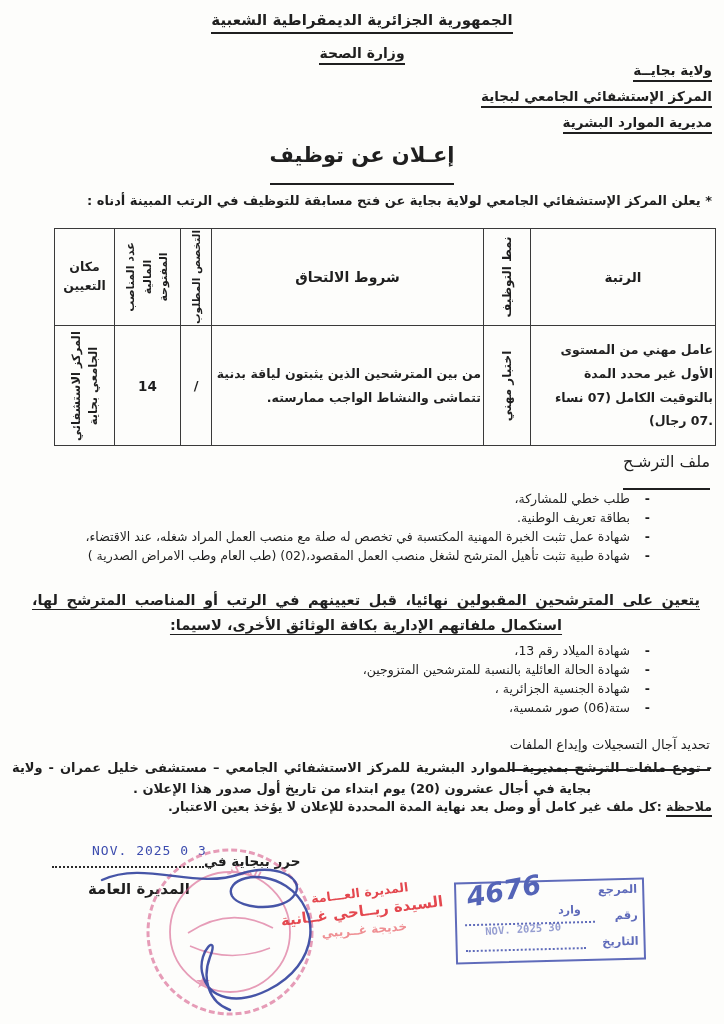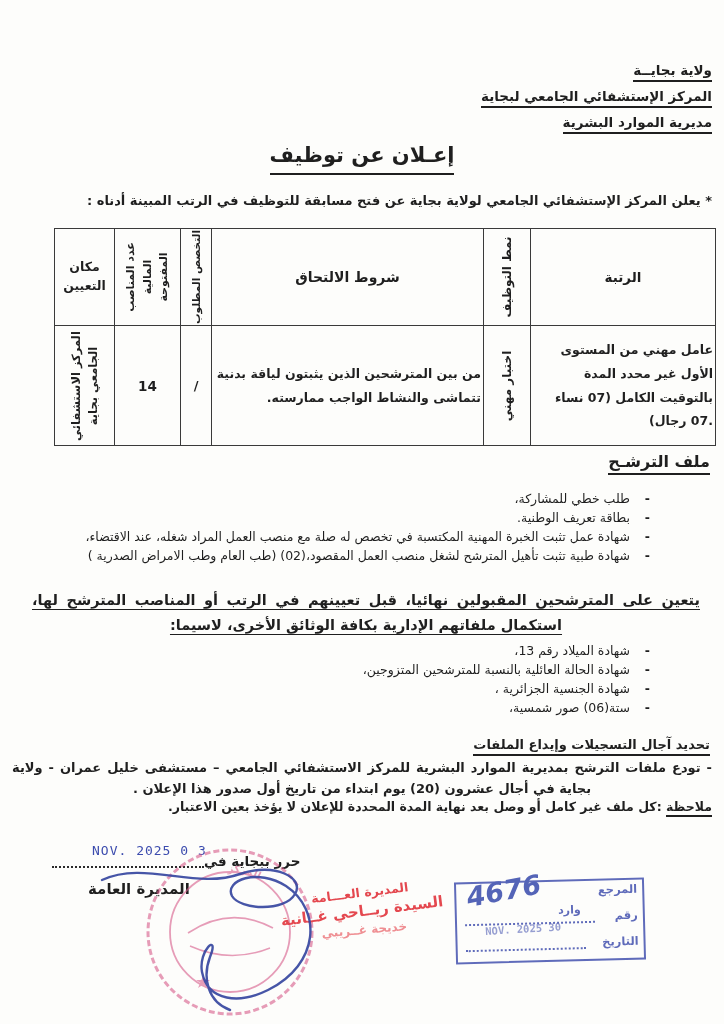--- a/index.html
+++ b/index.html
@@ -11,40 +11,40 @@
   
   .hdr-center{position:absolute; top:10px; left:0; width:100%; text-align:center;}
   .hdr-center .l1{display:inline-block; font-size:15px; font-weight:700; border-bottom:2px solid #1f1f1f; padding-bottom:3px;}
   .hdr-center .l2{display:block; margin-top:9px;}
   .hdr-center .l2 span{display:inline-block; font-size:14px; font-weight:700; border-bottom:2px solid #1f1f1f; padding-bottom:2px;}
   .hdr-right{position:absolute; top:62px; right:12px; text-align:right;}
   .hdr-right .org{display:block; font-size:13.5px; font-weight:700; margin-bottom:10px;}
   .hdr-right .org span{border-bottom:2px solid #1f1f1f; padding-bottom:2px;}
   
   .title-wrap{position:absolute; top:143px; left:0; width:100%; text-align:center;}
-  .title-wrap .t{display:inline-block; font-size:21px; font-weight:700; letter-spacing:1px; border-bottom:2.5px solid #1f1f1f; padding-bottom:6px;}
+  .title-wrap .t{display:inline-block; font-size:21px; font-weight:700; letter-spacing:1px; border-bottom:2.5px solid #1f1f1f; padding-bottom:16px;}
   .intro{position:absolute; top:193px; right:12px; left:12px; font-size:13px; font-weight:700; text-align:right;}
   
   table.jobs{position:absolute; top:228px; right:8px; width:661px; border-collapse:collapse; table-layout:fixed;}
   table.jobs td,table.jobs th{border:1.6px solid #3a3a3a; vertical-align:middle; padding:2px; font-weight:700; background:#fdfdfb;}
   tr.hrow{height:97px;} tr.brow{height:120px;}
   th.h-rank{font-size:13.5px;} th.h-cond{font-size:14px;}
   th.h-loc{font-size:12.5px; line-height:1.5;}
   .vcell{position:relative; overflow:visible;}
   .vt{position:absolute; top:50%; left:50%; transform:translate(-50%,-50%) rotate(-90deg); white-space:nowrap; font-weight:700;}
   .vt-wrap{position:absolute; top:50%; left:50%; transform:translate(-50%,-50%) rotate(-90deg); font-weight:700; text-align:center; line-height:1.5;}
   .vt-mode{font-size:12px;} .vt-spec{font-size:10.5px;} 
   .vt-pos{font-size:11px; width:80px;}
   .vt-locv{font-size:11.5px; width:112px;}
   td.c-rank{font-size:12.5px; line-height:1.9; text-align:right; padding:6px 12px 6px 8px;}
   td.c-cond{font-size:12.5px; line-height:1.9; text-align:right; padding:6px 20px;}
   td.c-spec{font-size:13px; text-align:center;}
   td.c-pos{font-size:13.5px; text-align:center;}
   
-  .sec-head{position:absolute; right:14px; display:inline-block; font-size:16px; font-weight:700; border-bottom:2.4px solid #1f1f1f; padding-bottom:2px;}
+  .sec-head{position:absolute; right:14px; display:inline-block; font-size:16px; font-weight:400; border-bottom:2.4px solid #1f1f1f; padding-bottom:17px;}
   #file-head{top:452px;}
   ul.doclist{position:absolute; right:72px; left:18px; margin:0; padding:0; list-style:none;}
   #list1{top:489px;} #list2{top:641px;}
   ul.doclist li{position:relative; padding-right:22px; font-size:12.5px; line-height:19px; text-align:right;}
   ul.doclist li::before{content:"-"; position:absolute; right:2px; top:0; font-weight:700;}
   .notice{position:absolute; top:588px; right:24px; left:24px; font-size:14.5px; font-weight:700; line-height:25px;
           text-align:justify; text-align-last:center; text-decoration:underline; text-underline-offset:4px;margin-left:8px;}
   
   #deadline-head{top:737px; font-size:13px; border-bottom-width:2px;margin-left:48px;}
   .deadline-body{position:absolute; top:757px; right:12px; left:12px; font-size:13px; font-weight:700; line-height:21px; text-align:justify; text-align-last:center;}
@@ -67,20 +67,24 @@
   .arrival-stamp .dots{position:absolute; border-bottom:2px dotted #4a58b2;}
   .arrival-stamp .num{position:absolute; left:10px; top:-8px; font-size:27px; font-style:italic; transform:rotate(-9deg); color:#3d4fae;}
   .arrival-stamp .incoming{position:absolute; right:62px; top:22px; font-size:11px;}
   .arrival-stamp .faint-date{position:absolute; left:28px; top:40px; font-size:10.5px; font-family:"DejaVu Sans Mono", monospace; opacity:.65; transform:rotate(-2deg); white-space:nowrap;}
 </style>
 </head>
 <body>
 
 <div class="page">
 
+  <div class="hdr-center">
+    <span class="l1">الجمهورية الجزائرية الديمقراطية الشعبية</span>
+    <span class="l2"><span>وزارة الصحة</span></span>
+  </div>
 
   <div class="hdr-right">
     <span class="org"><span>ولاية بجايــة</span></span>
     <span class="org"><span>المركز الإستشفائي الجامعي لبجاية</span></span>
     <span class="org"><span>مديرية الموارد البشرية</span></span>
   </div>
 
   <div class="title-wrap">
     <span class="t">إعـلان عن توظيف</span>
   </div>

